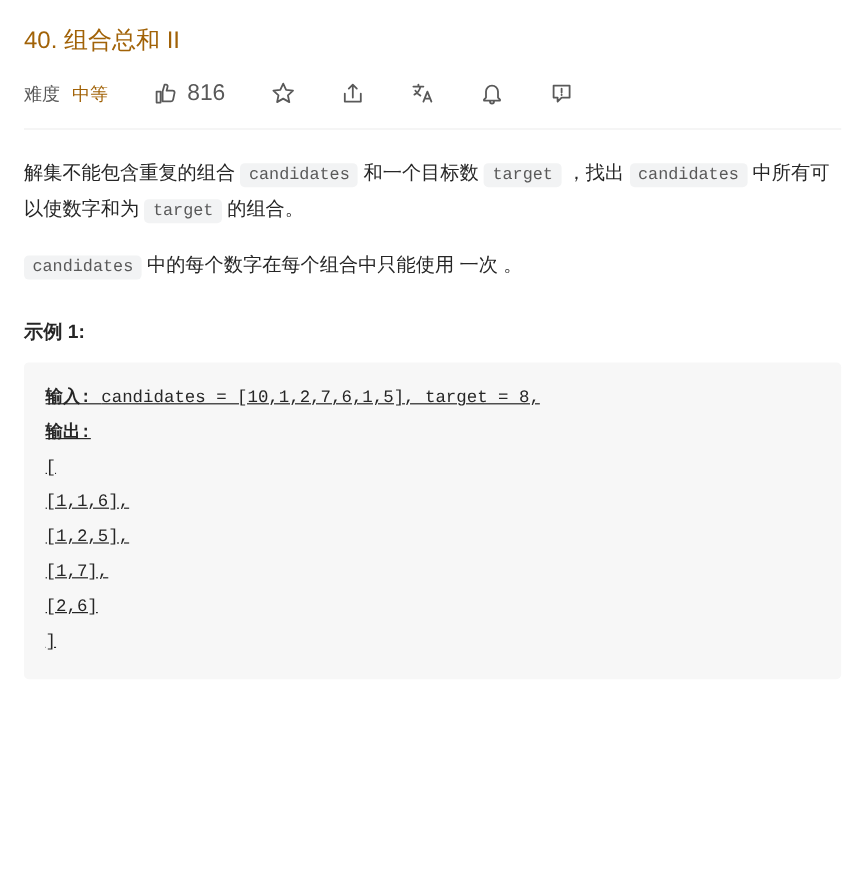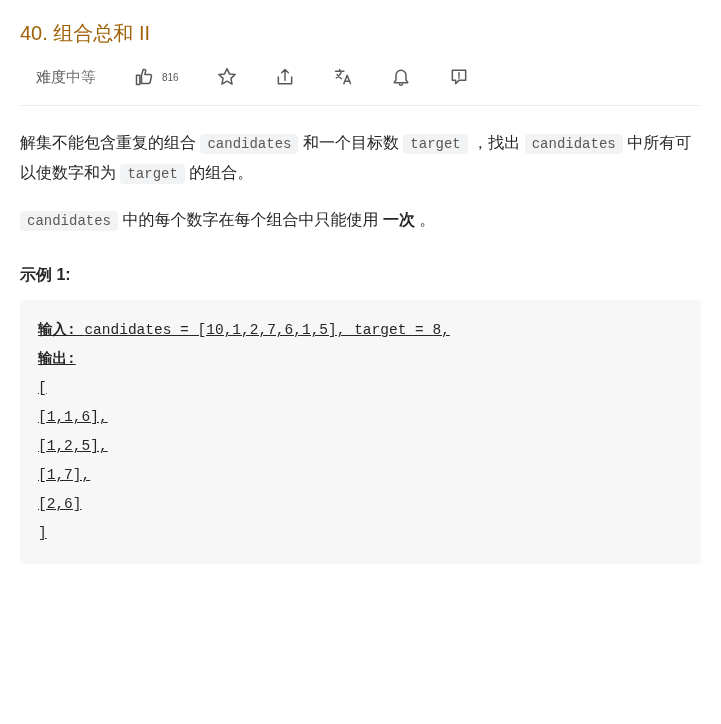--- a/index.html
+++ b/index.html
@@ -24,36 +24,36 @@
       display: flex;
       align-items: center;
       gap: 38px;
       padding-bottom: 18px;
       border-bottom: 1px solid #eee;
       margin-bottom: 22px;
     }
     .difficulty-group {
       display: flex;
       align-items: center;
+      gap: 10px;
       font-size: 15px;
-      margin-left: 16px;
     }
     .difficulty-label {
       color: #595959;
     }
     .difficulty-value {
-      color: #737373;
+      color: #a16207;
     }
     .action-item {
       display: flex;
       align-items: center;
       gap: 8px;
       color: #595959;
       cursor: pointer;
-      font-size: 10px;
+      font-size: 19px;
     }
     .action-item svg {
       width: 20px;
       height: 20px;
       stroke: #595959;
       fill: none;
       stroke-width: 1.8;
     }
     .description {
       font-size: 16px;
@@ -66,21 +66,21 @@
     .description code {
       background: #f2f3f4;
       border-radius: 4px;
       padding: 2px 7px;
       font-family: "SFMono-Regular", Consolas, "Liberation Mono", Menlo, monospace;
       font-size: 14px;
       color: #595959;
       text-align: right;
     }
     .description strong {
-      font-weight: 700;
+      font-weight: 400;
     }
     .example-title {
       font-size: 16px;
       font-weight: 700;
       margin-top: 30px;
       margin-bottom: 14px;
     }
     .code-block {
       background: #f7f7f7;
       border-radius: 4px;

